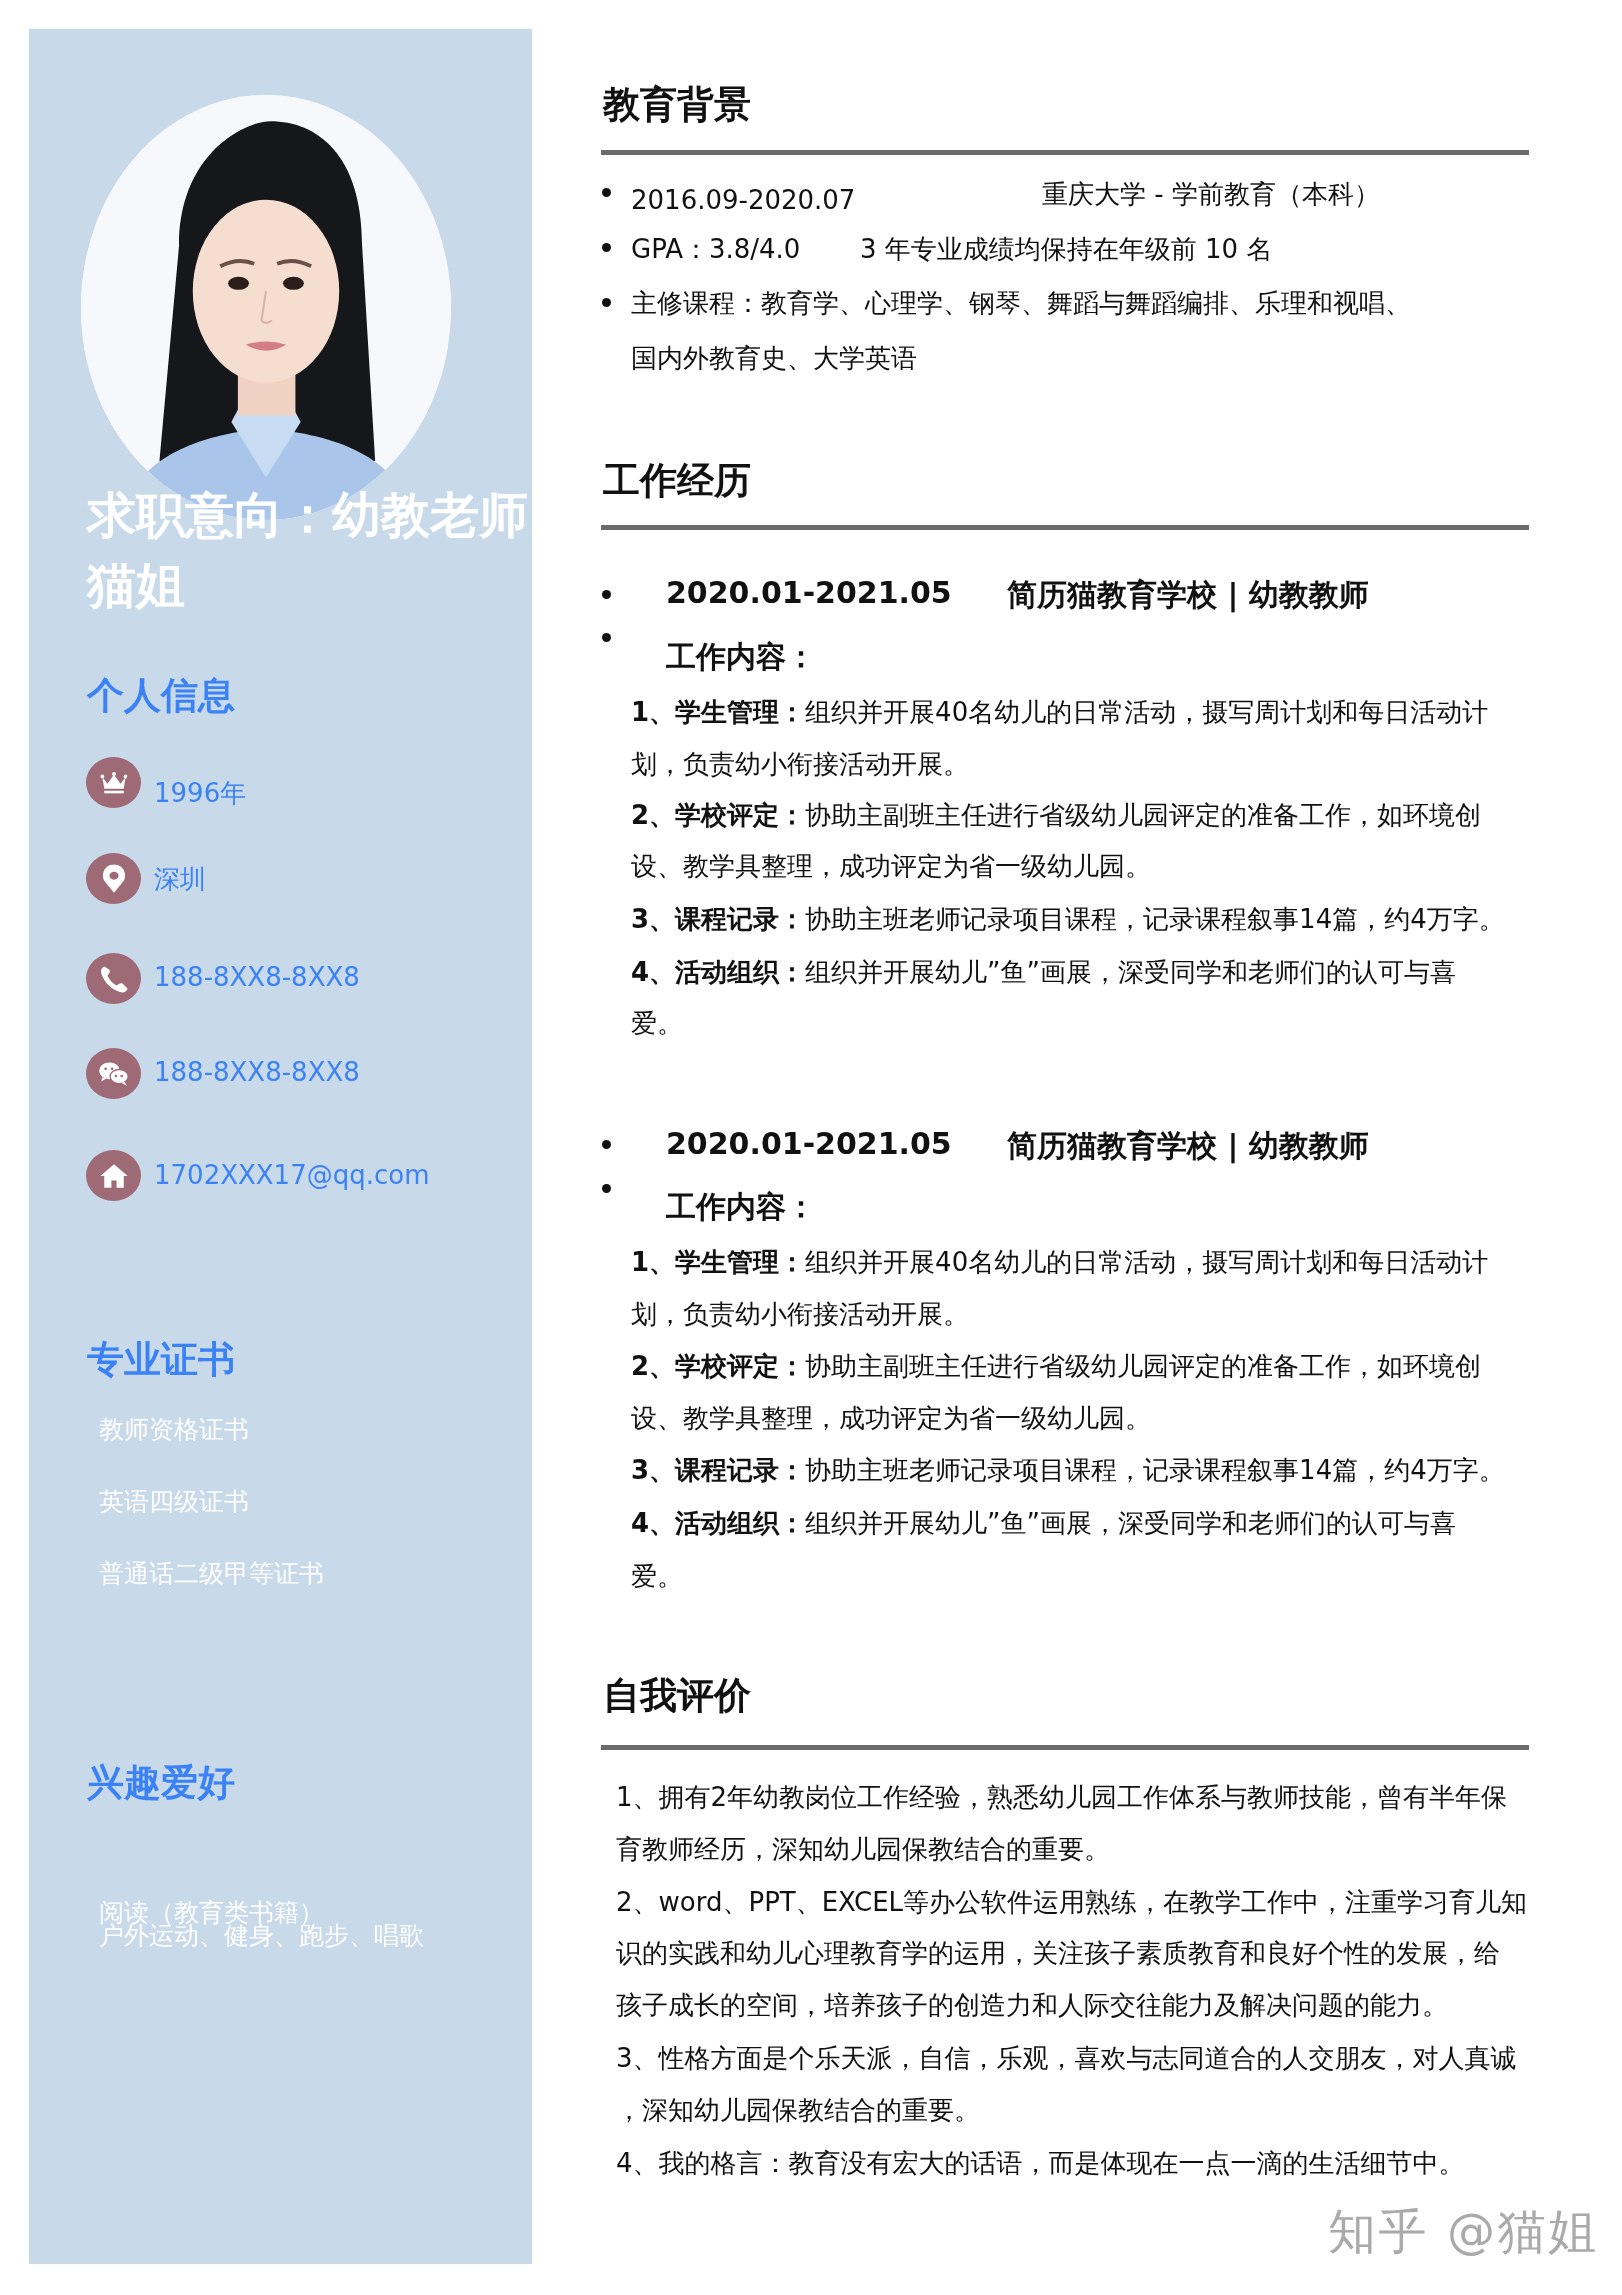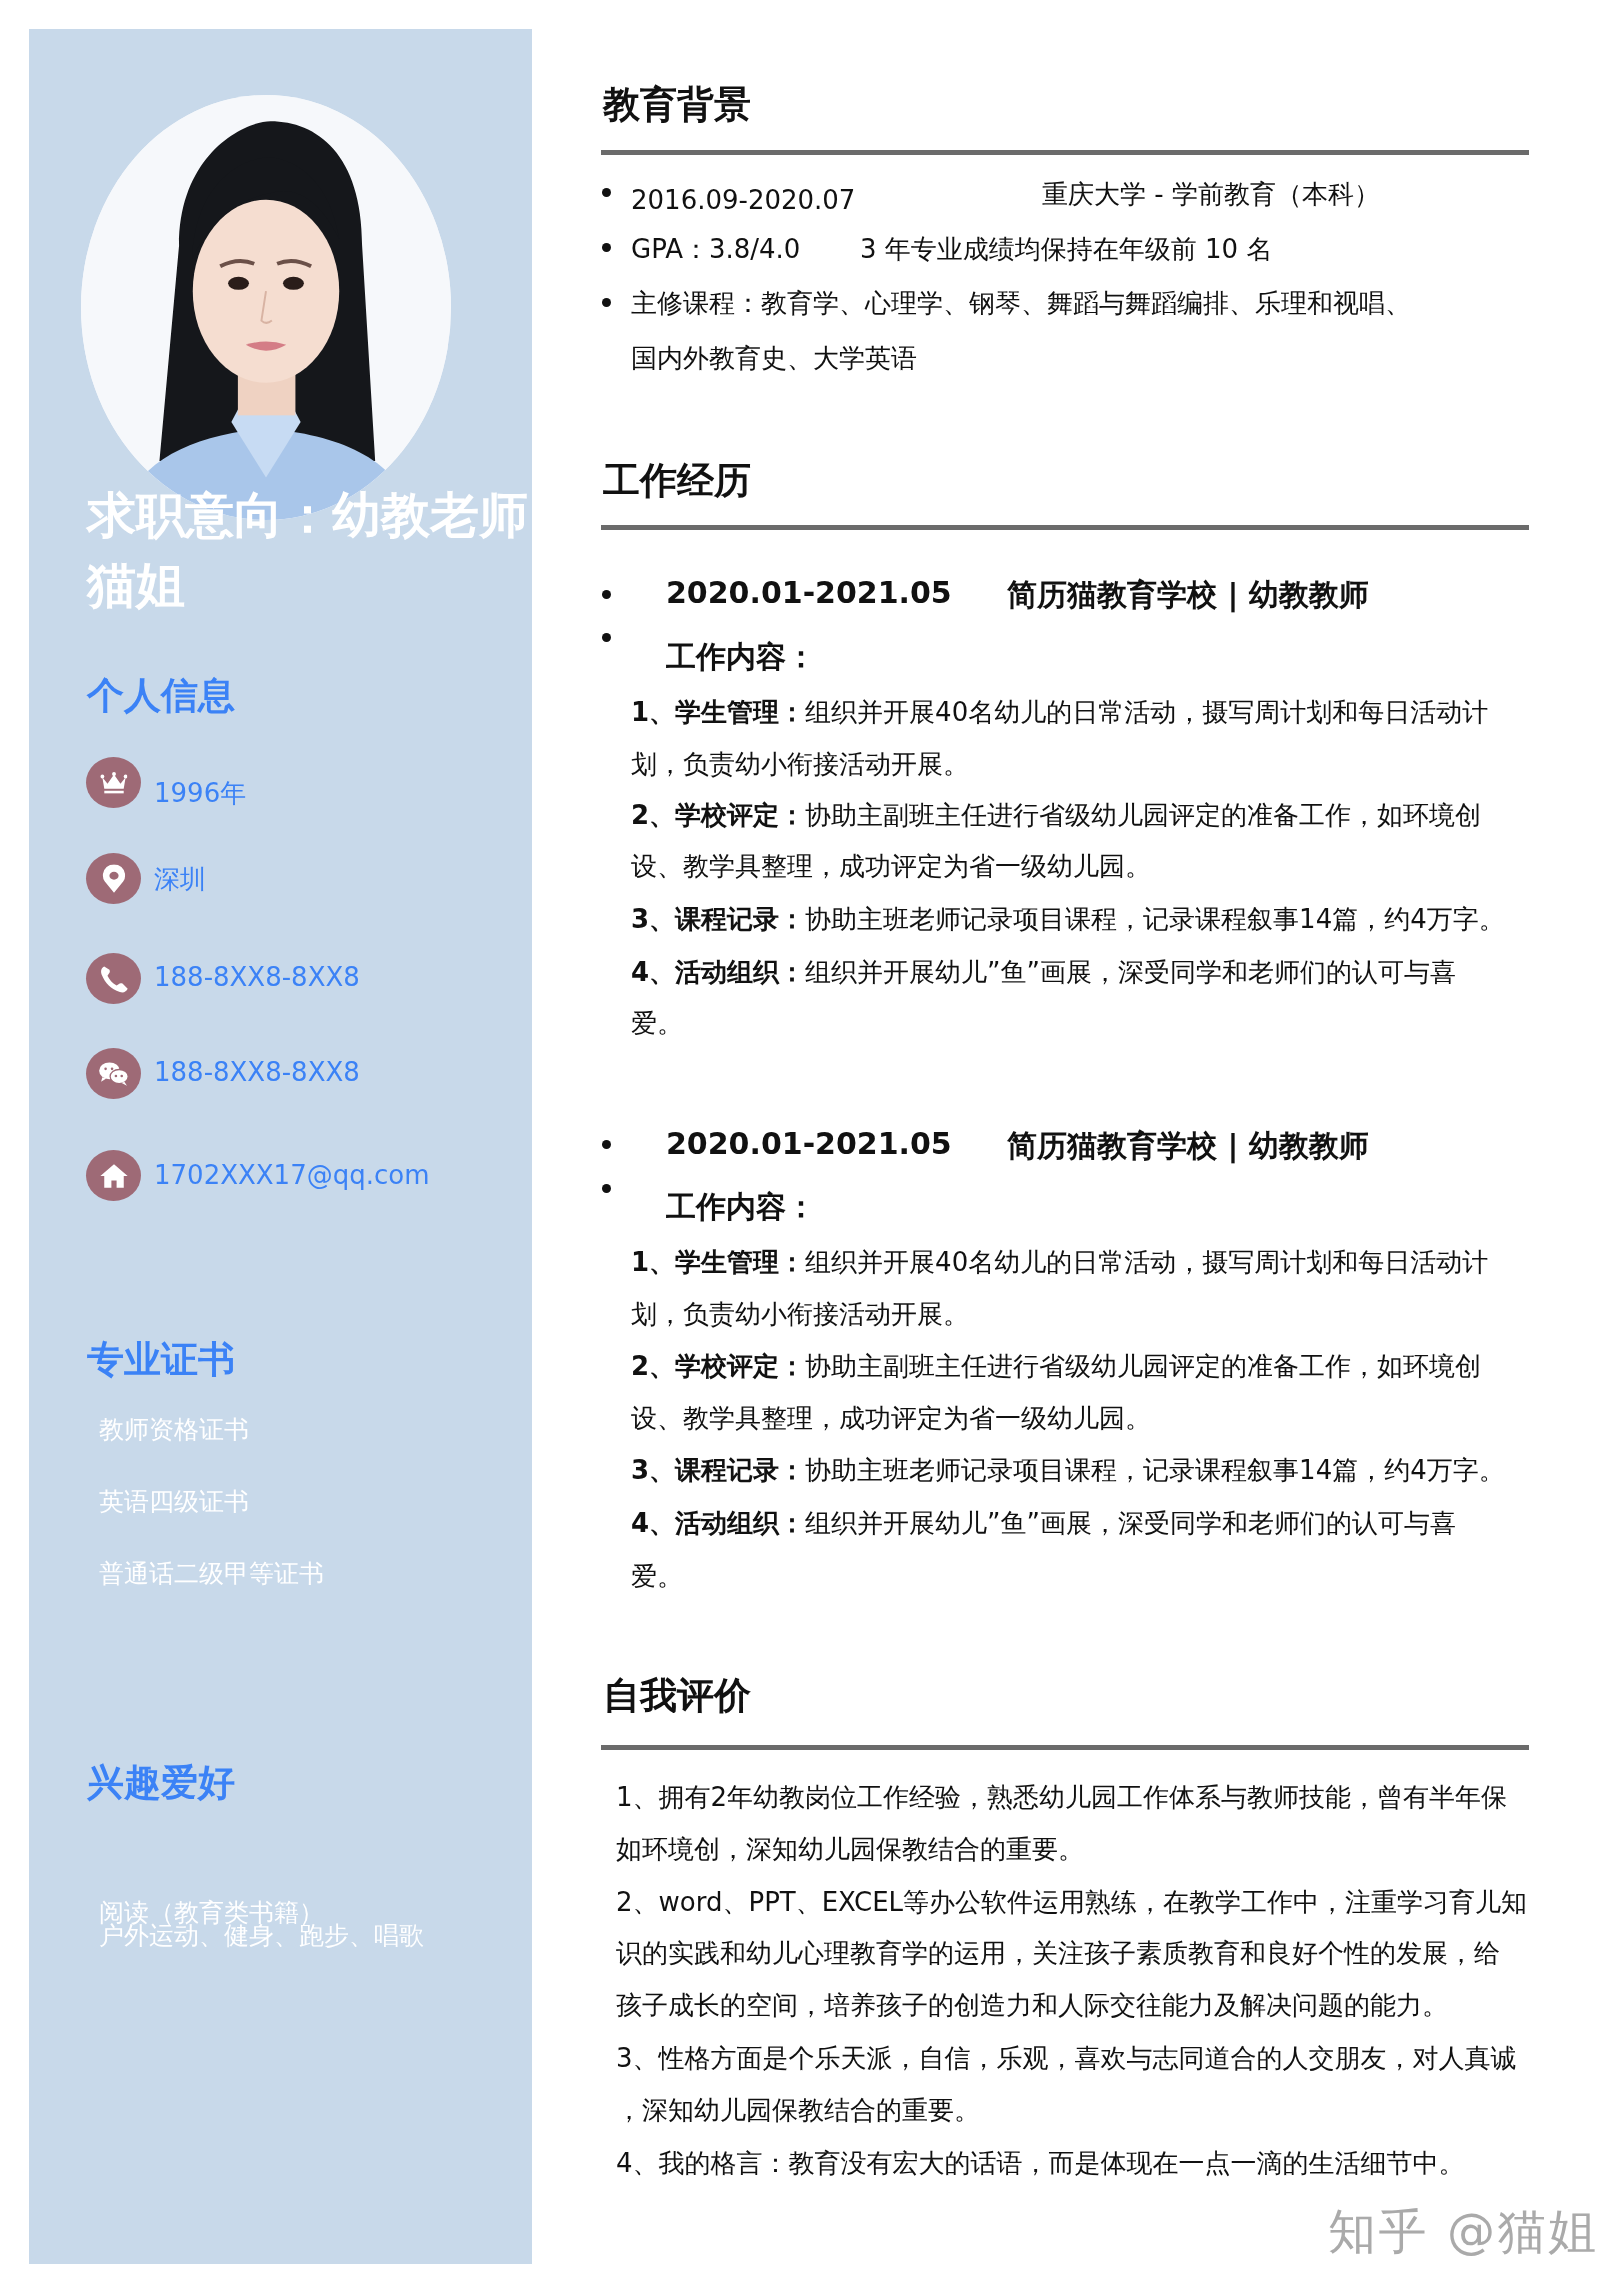--- a/index.html
+++ b/index.html
@@ -162,21 +162,21 @@
 <div class="abs txt" style="left:631px; top:1349px;"><span class="b">2、学校评定：</span><span>协助主副班主任进行省级幼儿园评定的准备工作，如环境创</span></div>
 <div class="abs txt" style="left:631px; top:1401px;">设、教学具整理，成功评定为省一级幼儿园。</div>
 <div class="abs txt" style="left:631px; top:1453px;"><span class="b">3、课程记录：</span><span>协助主班老师记录项目课程，记录课程叙事14篇，约4万字。</span></div>
 <div class="abs txt" style="left:631px; top:1506px;"><span class="b">4、活动组织：</span><span>组织并开展幼儿”鱼”画展，深受同学和老师们的认可与喜</span></div>
 <div class="abs txt" style="left:631px; top:1559px;">爱。</div>
 
 <div class="abs sec-h" style="top:1671px;">自我评价</div>
 <div class="rule" style="top:1745px;"></div>
 
 <div class="abs txt" style="left:616px; top:1780px;">1、拥有2年幼教岗位工作经验，熟悉幼儿园工作体系与教师技能，曾有半年保</div>
-<div class="abs txt" style="left:616px; top:1832px;">如环境创，深知幼儿园保教结合的重要。</div>
+<div class="abs txt" style="left:616px; top:1832px;">育教师经历，深知幼儿园保教结合的重要。</div>
 <div class="abs txt" style="left:616px; top:1885px;">2、word、PPT、EXCEL等办公软件运用熟练，在教学工作中，注重学习育儿知</div>
 <div class="abs txt" style="left:616px; top:1936px;">识的实践和幼儿心理教育学的运用，关注孩子素质教育和良好个性的发展，给</div>
 <div class="abs txt" style="left:616px; top:1988px;">孩子成长的空间，培养孩子的创造力和人际交往能力及解决问题的能力。</div>
 <div class="abs txt" style="left:616px; top:2041px;">3、性格方面是个乐天派，自信，乐观，喜欢与志同道合的人交朋友，对人真诚</div>
 <div class="abs txt" style="left:616px; top:2093px;">，深知幼儿园保教结合的重要。</div>
 <div class="abs txt" style="left:616px; top:2146px;">4、我的格言：教育没有宏大的话语，而是体现在一点一滴的生活细节中。</div>
 
 <div class="abs wm">知乎 @猫姐</div>
 
 

